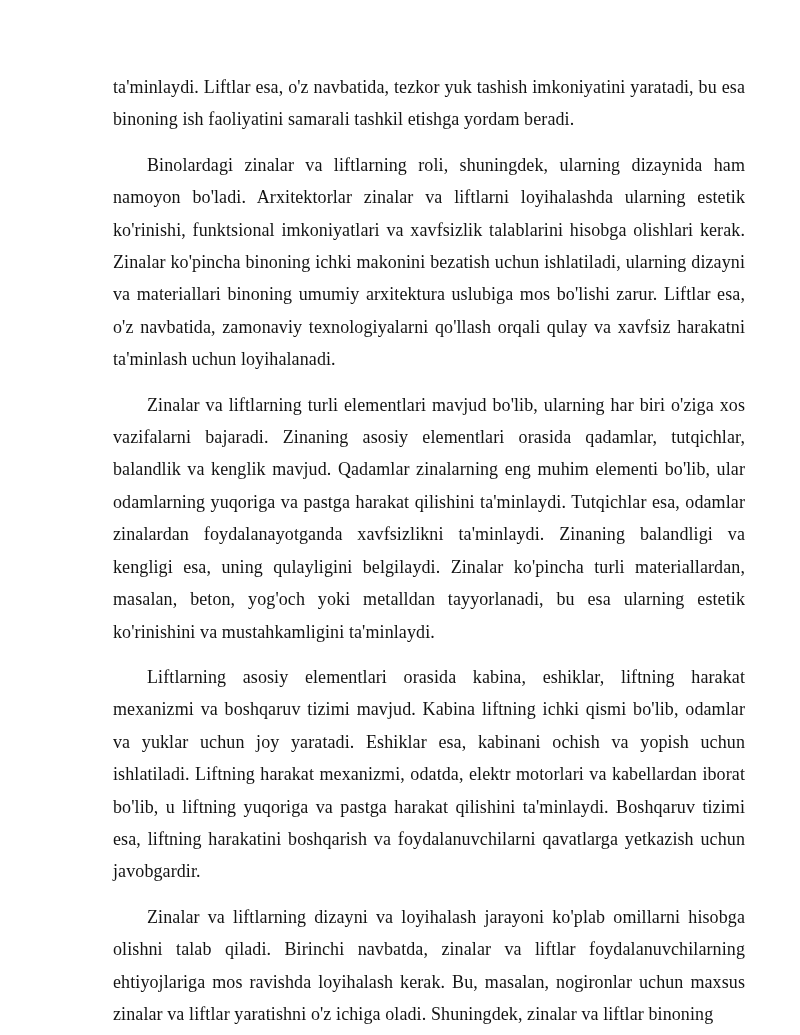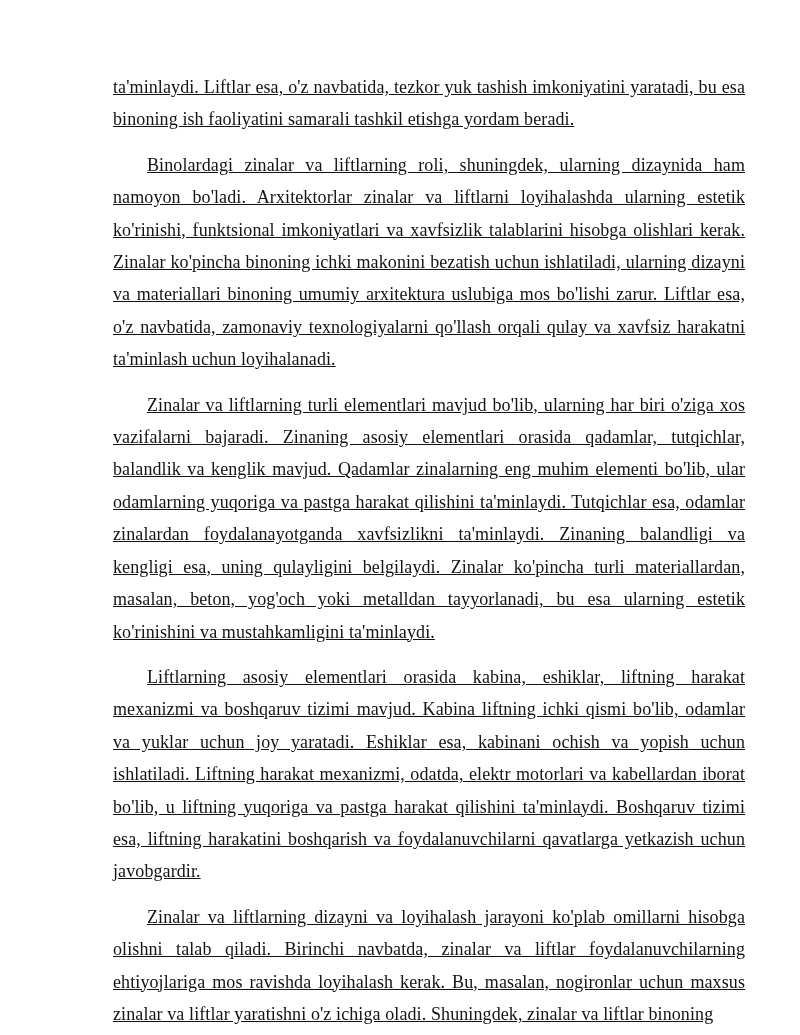--- a/index.html
+++ b/index.html
@@ -18,21 +18,20 @@
     font-family: "Liberation Serif", "DejaVu Serif", serif;
     color: #131313;
   }
   .doc-body p {
     margin: 0 0 13px 0;
     font-size: 18px;
     line-height: 32.4px;
     text-align: justify;
     text-indent: 34px;
     letter-spacing: 0.1px;
-    text-decoration: underline;
   }
   .doc-body p.no-indent {
     text-indent: 0;
   }
 </style>
 </head>
 <body>
 
 <div class="page">
   <div class="doc-body">

